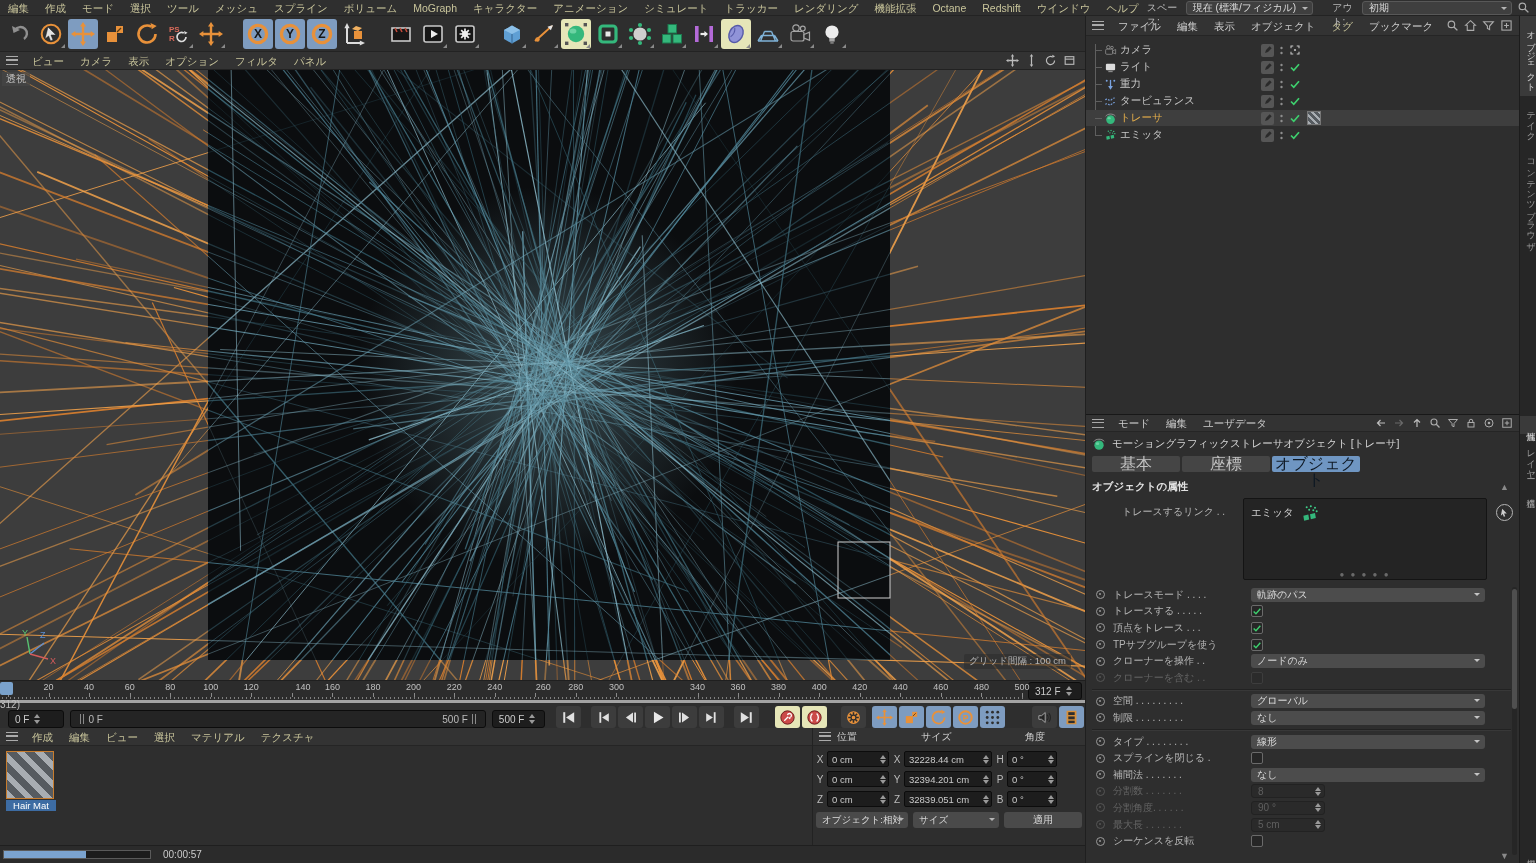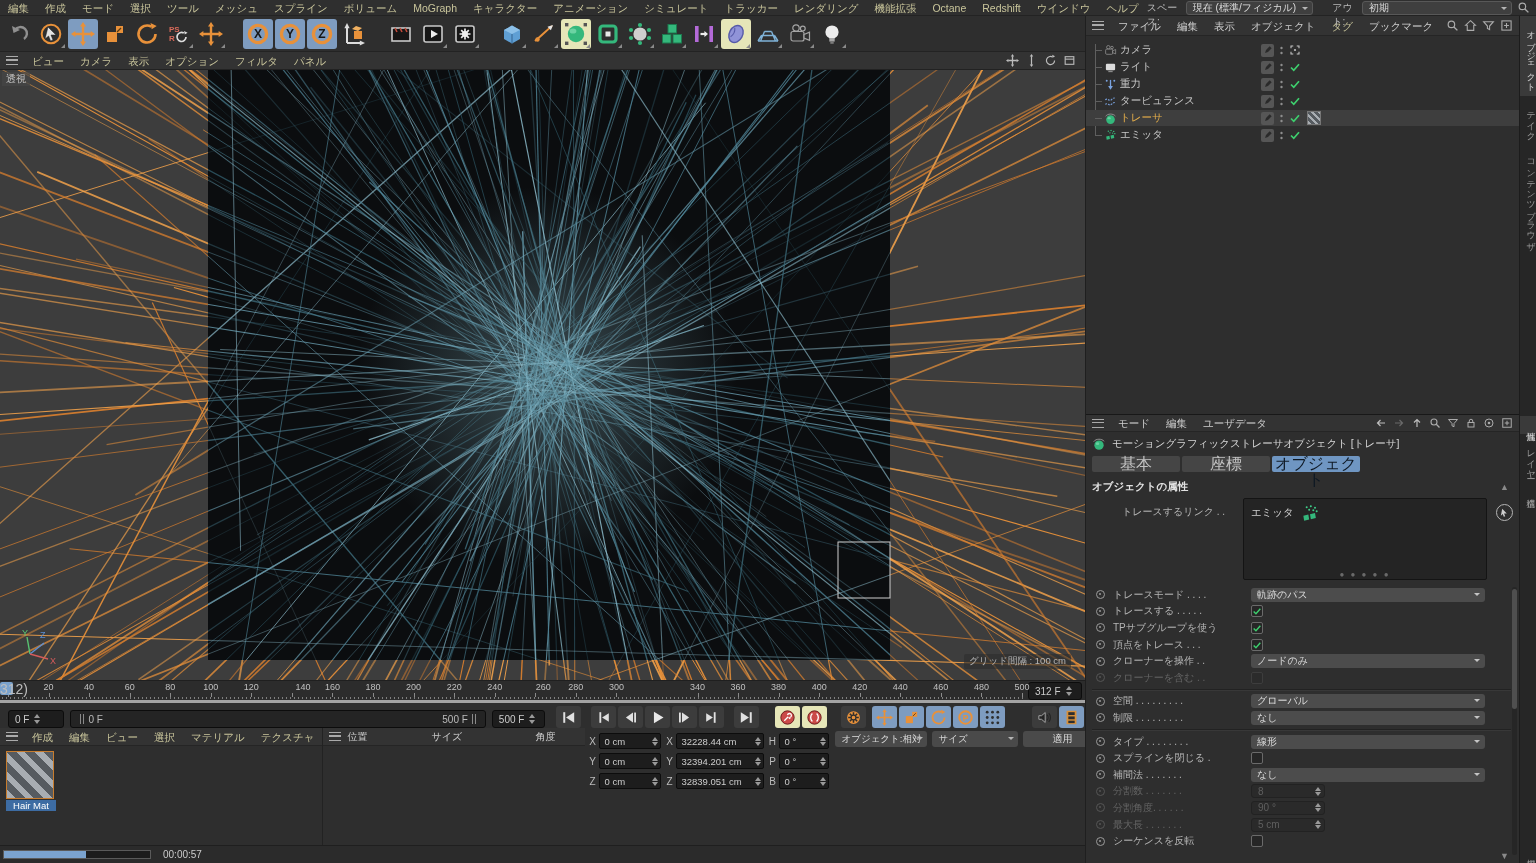--- a/index.html
+++ b/index.html
@@ -26,21 +26,21 @@
 .vicon{width:15px;height:15px;display:flex;align-items:center;justify-content:center}
 .viewport{position:absolute;left:0;top:70px;width:1085px;height:610px;background:#3d3d3d;overflow:hidden}
 .vp-persp{position:absolute;left:2px;top:2px;background:rgba(70,70,70,.75);color:#c5c5c5;font-size:10px;padding:0 4px;z-index:3}
 .vp-grid{position:absolute;right:14px;bottom:11px;background:rgba(45,45,45,.6);color:#b5b5b5;font-size:9.5px;padding:1px 5px;border-radius:2px;z-index:3}
 
 .ruler{position:absolute;left:0;top:680px;width:1085px;height:20px;background:#2c2c2c;border-top:1px solid #1f1f1f}
 .tick{position:absolute;top:1px;font-size:9px;color:#c0c0c0;transform:translateX(-50%)}
 .tickline{position:absolute;top:12px;width:1px;height:4px;background:#8a8a8a}
 .dotrow{position:absolute;left:2px;right:62px;top:16px;height:2px;background-image:repeating-linear-gradient(90deg,#7f7f7f 0 1px,transparent 1px 4px)}
 .marker{position:absolute;top:1px;width:13px;height:13px;background:#7aa2cc;border-radius:2px;z-index:2}
-.marker-label{position:absolute;top:0;font-size:14px;color:#bdbdbd;z-index:2}
+.marker-label{position:absolute;top:18px;font-size:10px;color:#bdbdbd;z-index:2}
 .spin{height:18px;background:#1d1d1d;border:1px solid #0c0c0c;border-radius:3px;display:flex;align-items:center;padding:0 3px 0 6px;color:#ccc;font-size:10px;white-space:nowrap}
 .spin .arrs{display:flex;flex-direction:column;gap:2px;margin-left:5px}
 .tri-u{width:0;height:0;border:3px solid transparent;border-bottom:4px solid #999;margin-top:-2px}
 .tri-d{width:0;height:0;border:3px solid transparent;border-top:4px solid #999;margin-bottom:-2px}
 .frame-spin{position:absolute;right:3px;top:1px;width:54px}
 .transport{position:absolute;left:0;top:700px;width:1085px;height:28px;background:#2e2e2e;display:flex;align-items:flex-end;padding-left:8px;border-top:3px solid #a3a3a3}
 .rangebar{width:500px;height:18px;background:#242424;border:1px solid #0c0c0c;border-radius:3px;display:flex;align-items:center;padding:0 5px;color:#bbb;font-size:10px;margin:0 6px}
 .hbars{display:flex;gap:2px;margin:0 4px}
 .hbar{width:1px;height:10px;background:#8a8a8a}
 .tbtn{width:25px;height:22px;background:#3c3c3c;border-radius:3px;display:flex;align-items:center;justify-content:center;margin:0 1px;flex:none}
@@ -49,21 +49,21 @@
 
 .lower{position:absolute;left:0;top:728px;width:1085px;height:117px;display:flex}
 .mat{width:822px;background:#2e2e2e;border-right:1px solid #222;display:flex;flex-direction:column}
 .panel-menu{height:18px;background:#333;display:flex;align-items:center;border-bottom:1px solid #252525;flex:none}
 .burger{width:12px;height:9px;margin:0 6px 0 6px;border-top:1.5px solid #aaa;border-bottom:1.5px solid #aaa;position:relative}
 .burger::after{content:"";position:absolute;left:0;right:0;top:2.4px;height:1.5px;background:#aaa}
 .mat-body{padding:5px 6px;display:flex}
 .mat-item{width:52px}
 .thumb{width:48px;height:48px;border:1px solid #c87d2e;background:repeating-linear-gradient(45deg,#a8adb2 0 6px,#565b60 6px 13px)}
 .mat-name{margin-top:1px;background:#3d6ca3;color:#fff;font-size:9.5px;text-align:center;padding:0 1px;white-space:nowrap;overflow:hidden;width:50px}
-.coords{flex:1;background:#2e2e2e;display:flex;flex-direction:row}
+.coords{flex:1;background:#2e2e2e;display:flex;flex-direction:column}
 .coords-head{height:18px;background:#333;display:flex;align-items:center;border-bottom:1px solid #252525;font-size:10px;color:#cfcfcf}
 .ch-t1{width:84px}.ch-t2{width:104px}.ch-t3{width:50px}
 .coords-body{display:flex;padding:5px 3px 2px 3px;gap:4px}
 .cgroup{display:flex;flex-direction:column;gap:4px}
 .cfield{display:flex;align-items:center;gap:3px}
 .axis{width:8px;font-size:10px;color:#bbb;text-align:center}
 .cinput{height:16px;background:#1d1d1d;border:1px solid #0c0c0c;border-radius:2px;display:flex;align-items:center;padding:0 2px 0 4px;font-size:9.5px;color:#ccc;white-space:nowrap;overflow:hidden}
 .cinput .arrs{display:flex;flex-direction:column;gap:1px;margin-left:auto;padding-left:2px}
 .cbot{display:flex;gap:5px;padding:3px 3px 0 3px}
 .cselect{background:#4a4a4a;border-radius:3px;height:16px;line-height:16px;padding:0 14px 0 6px;font-size:9.5px;color:#ddd;position:relative;white-space:nowrap;overflow:hidden}
@@ -1511,30 +1511,30 @@
           <span class="radio"></span>
           <span class="alabel">トレースする . . . . .</span>
           <span class="acheck checked">
             <svg viewBox="0 0 24 24" width="10" height="10">
               <path d="M4 13l5.5 5.5L20 6.5" fill="none" stroke="#3ecf6e" stroke-width="3.4"></path>
             </svg>
           </span>
         </div>
         <div class="arow">
           <span class="radio"></span>
-          <span class="alabel">TPサブグループを使う</span>
+          <span class="alabel">頂点をトレース . . .</span>
           <span class="acheck checked">
             <svg viewBox="0 0 24 24" width="10" height="10">
               <path d="M4 13l5.5 5.5L20 6.5" fill="none" stroke="#3ecf6e" stroke-width="3.4"></path>
             </svg>
           </span>
         </div>
         <div class="arow">
           <span class="radio"></span>
-          <span class="alabel">頂点をトレース . . .</span>
+          <span class="alabel">TPサブグループを使う</span>
           <span class="acheck checked">
             <svg viewBox="0 0 24 24" width="10" height="10">
               <path d="M4 13l5.5 5.5L20 6.5" fill="none" stroke="#3ecf6e" stroke-width="3.4"></path>
             </svg>
           </span>
         </div>
         <div class="arow">
           <span class="radio"></span>
           <span class="alabel">クローナーを操作 . .</span>
           <span class="aselect">ノードのみ</span>

